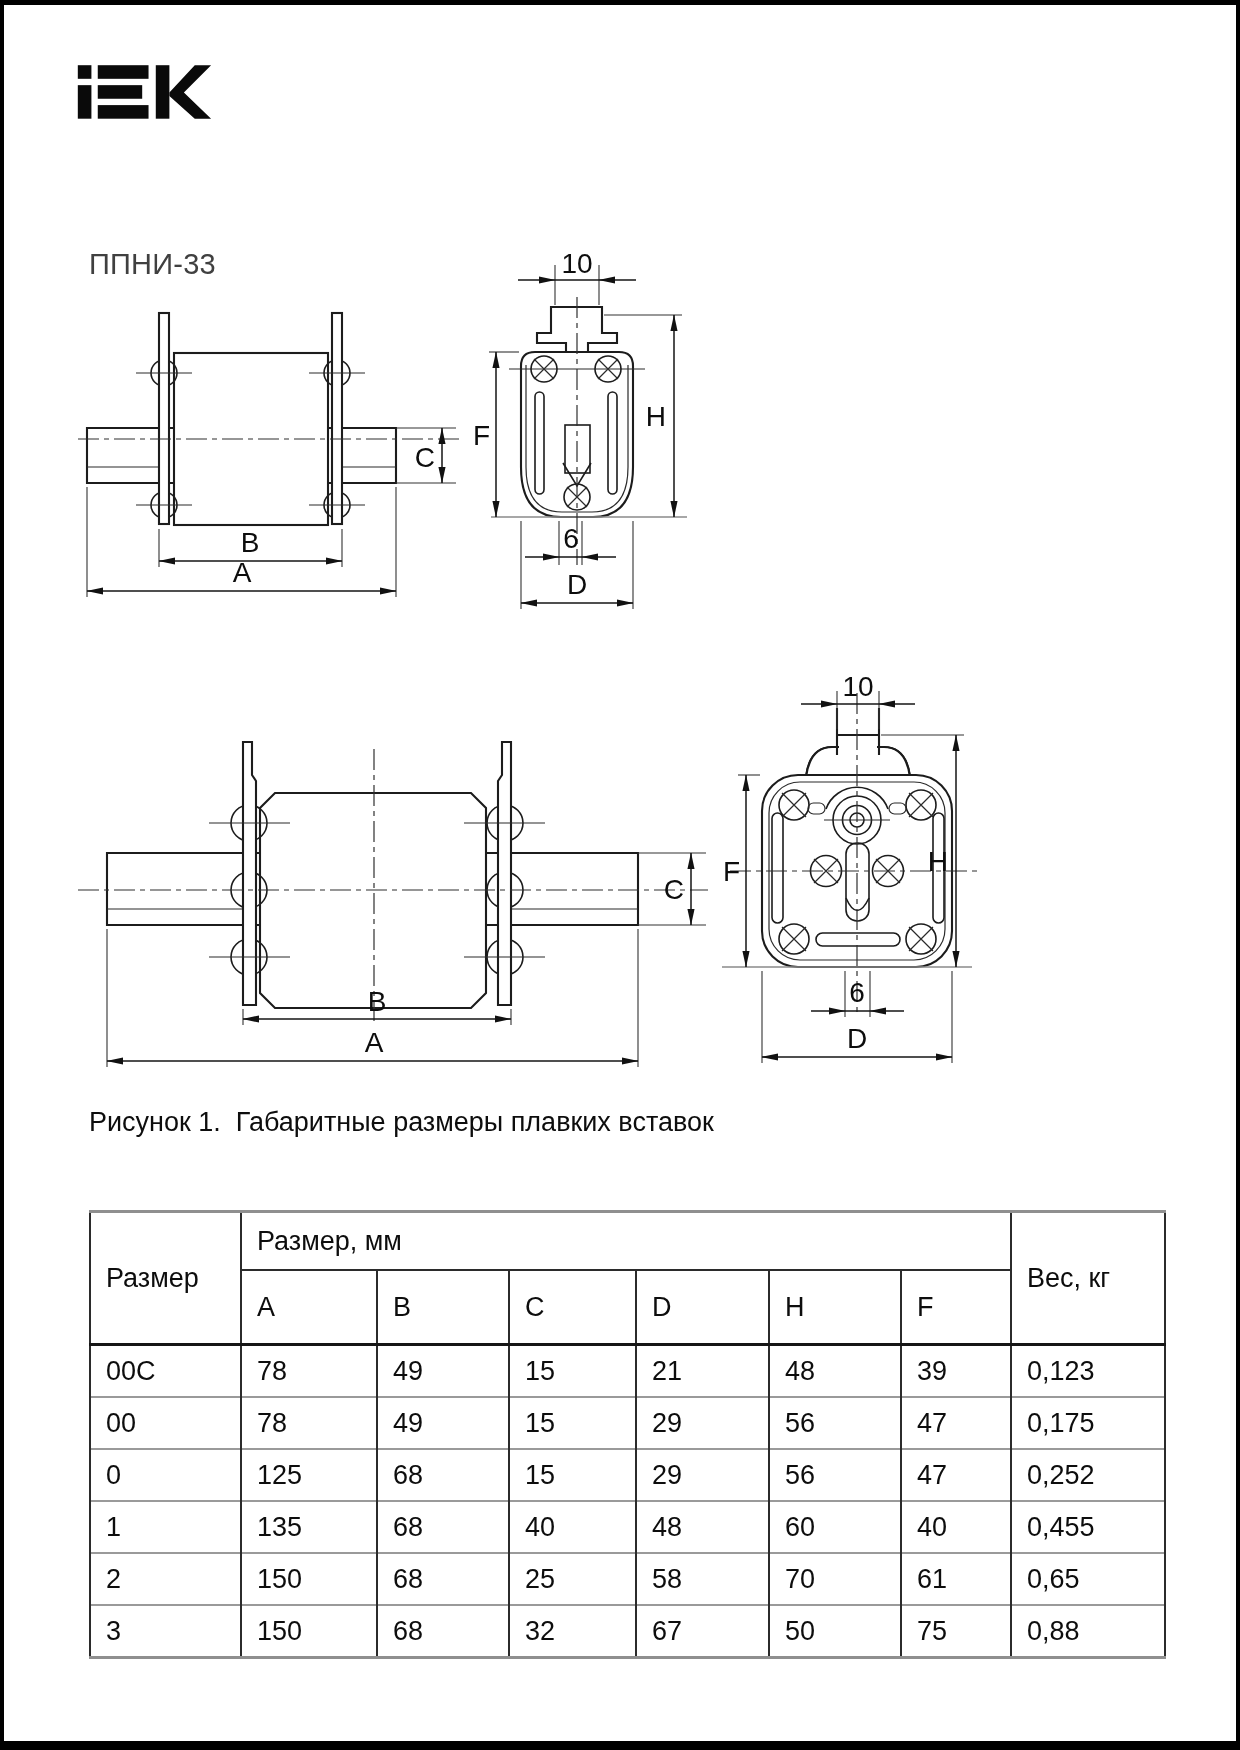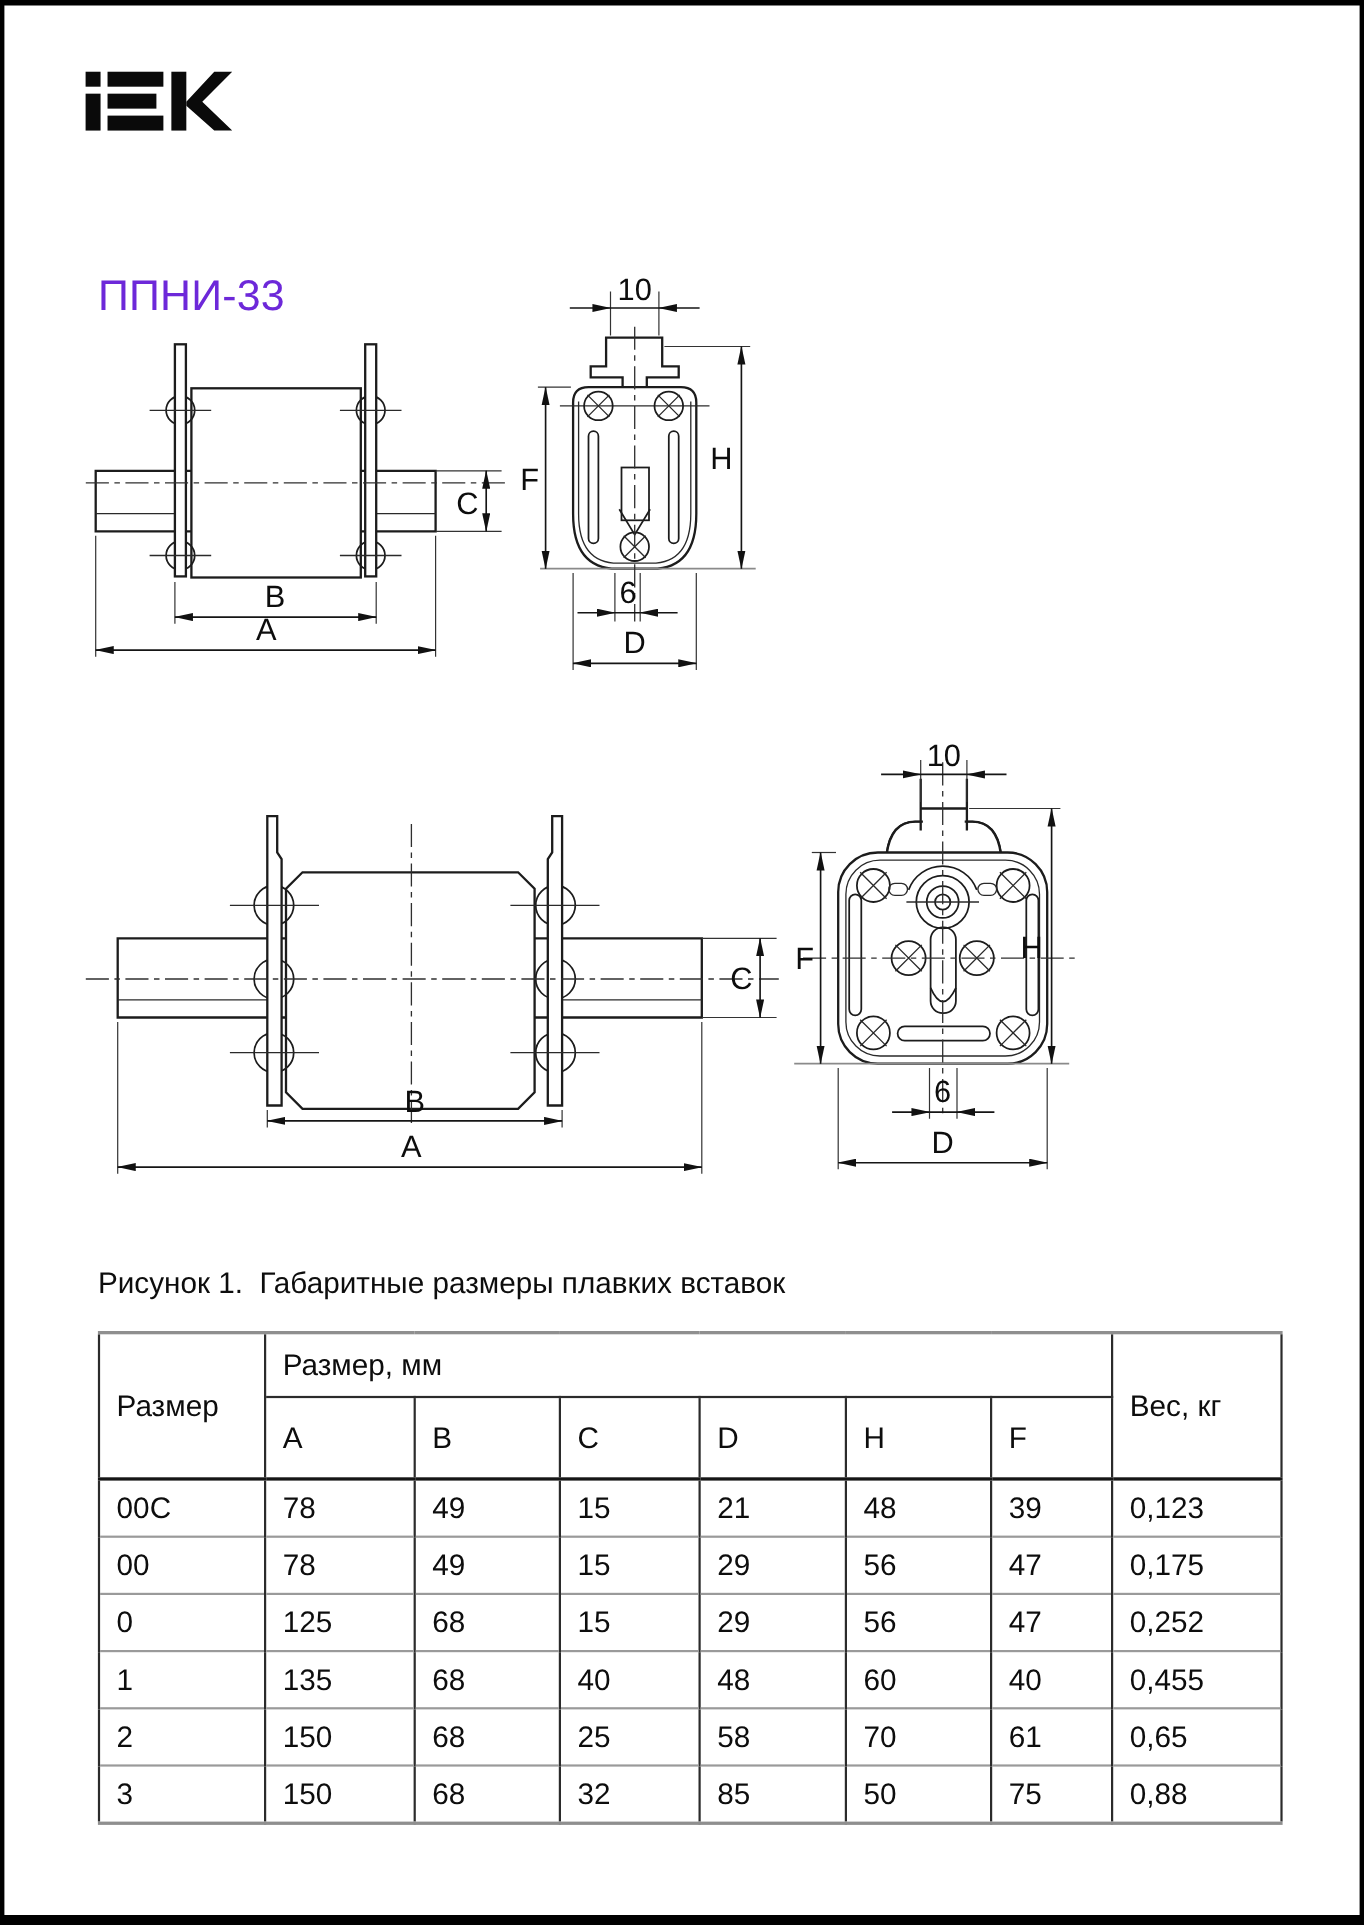--- a/index.html
+++ b/index.html
@@ -9,30 +9,29 @@
     background:#fff;
     border-style:solid;border-color:#000;
     border-width:5px 4px 9px 4px;
     box-sizing:border-box;
     font-family:"Liberation Sans", sans-serif;
     color:#111;
     overflow:hidden;
   }
   .abs{position:absolute;}
   .heading{
-    font-size:39px;
+    font-size:29px;
     letter-spacing:0.2px;
-    color:#6d28d9;
+    color:#404040;
     white-space:pre;
   }
   .caption{
     font-size:27px;
     color:#0d0d0d;
     white-space:pre;
-    margin-top:44px;
   }
   
   .ol{fill:#fff;stroke:#1c1c1c;stroke-width:2.1px;}
   .ln{fill:none;stroke:#1c1c1c;stroke-width:2.1px;}
   .md{fill:none;stroke:#1c1c1c;stroke-width:1.6px;}
   .thin{fill:none;stroke:#2a2a2a;stroke-width:1.2px;}
   .dim{fill:none;stroke:#151515;stroke-width:1.5px;}
   .ext{fill:none;stroke:#333;stroke-width:1.1px;}
   .cl{fill:none;stroke:#2f2f2f;stroke-width:1.2px;stroke-dasharray:21 5 5 5;}
   .gray{fill:none;stroke:#8a8a8a;stroke-width:1.6px;}
@@ -358,21 +357,21 @@
       <td>58</td>
       <td>70</td>
       <td>61</td>
       <td>0,65</td>
     </tr>
     <tr class="dr sep">
       <td>3</td>
       <td>150</td>
       <td>68</td>
       <td>32</td>
-      <td>85</td>
+      <td>67</td>
       <td>50</td>
       <td>75</td>
       <td>0,88</td>
     </tr>
     </tbody>
   </table>
 
 </div>
 
 </body></html>

